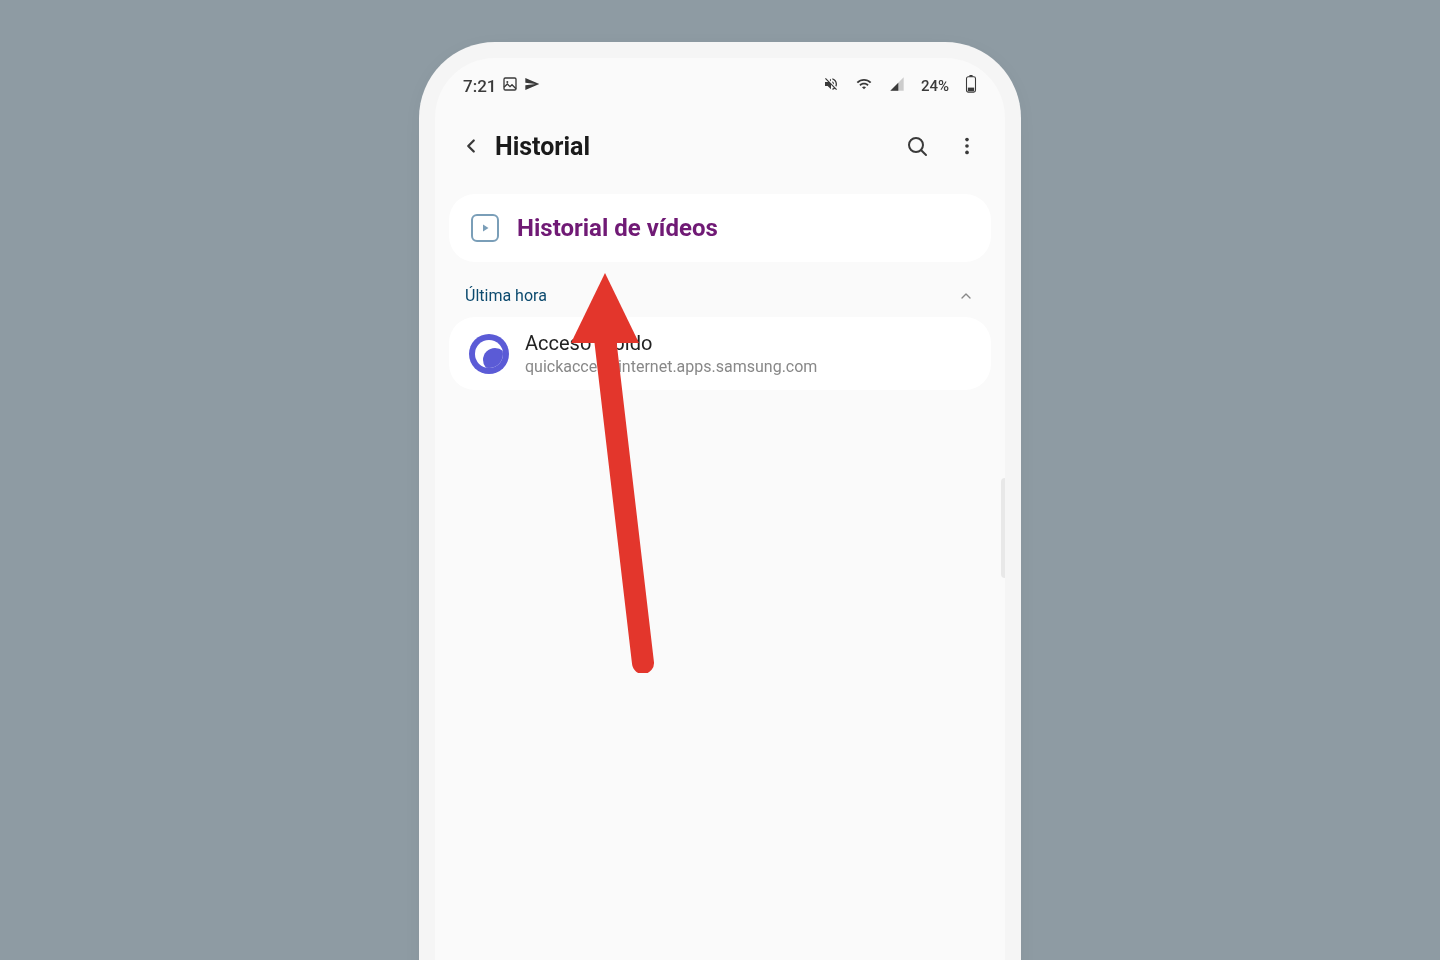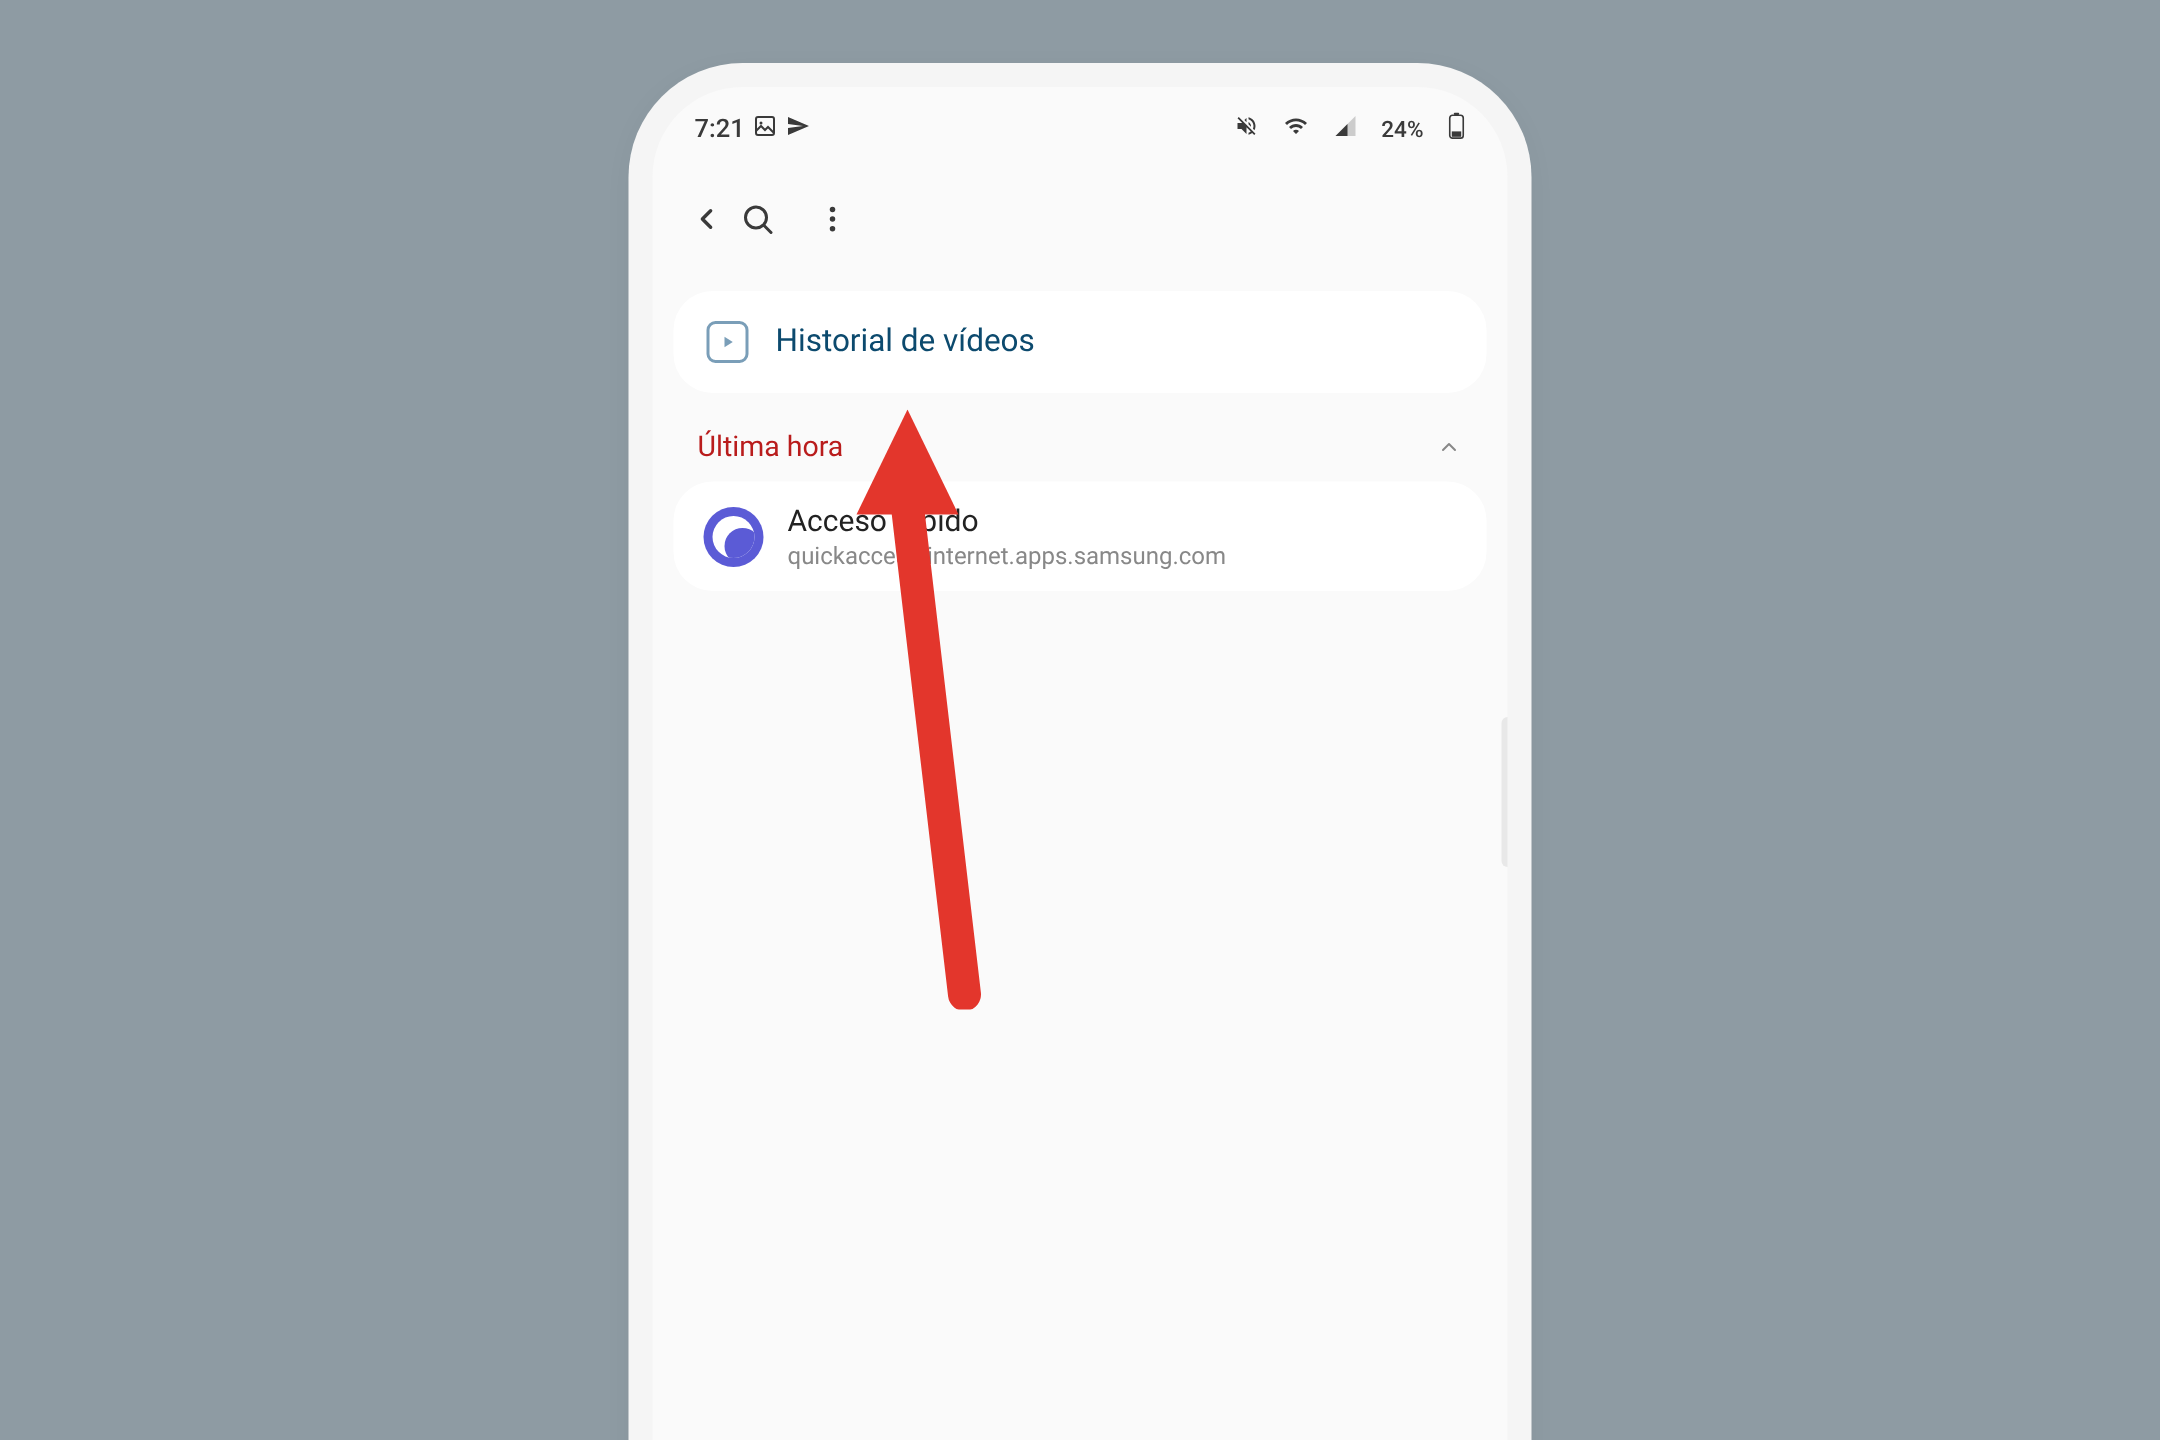--- a/index.html
+++ b/index.html
@@ -71,28 +71,28 @@
       gap: 18px;
     }
     .video-icon {
       width: 28px; height: 28px;
       border: 2px solid #7a9eb8;
       border-radius: 6px;
       display: flex; align-items: center; justify-content: center;
       color: #7a9eb8;
       flex-shrink: 0;
     }
-    .card-text { font-size: 21px; color: #0c4a6e; }
+    .card-text { font-size: 24px; color: #701a75; font-weight: bold; }
     .section-header {
       display: flex;
       justify-content: space-between;
       align-items: center;
       padding: 16px 30px 10px 30px;
-      color: #b91c1c;
-      font-size: 19px;
+      color: #0c4a6e;
+      font-size: 16px;
     }
     .chevron-up {
       width: 18px; height: 18px;
       display: flex; align-items: center; justify-content: center;
     }
     .history-card {
       background: #ffffff;
       margin: 2px 14px;
       border-radius: 26px;
       padding: 14px 20px;
@@ -190,20 +190,21 @@
       </span>
     </div>
   </div>
 
   <div class="app-bar">
     <div class="back-btn">
       <svg width="22" height="22" viewBox="0 0 24 24" fill="none" stroke="#3a3a3a" stroke-width="2.5" stroke-linecap="round" stroke-linejoin="round">
           <polyline points="15 18 9 12 15 6"></polyline>
         </svg>
     </div>
+    <div class="app-title">Historial</div>
     <div class="app-bar-actions">
       <div class="icon-btn">
         <svg width="24" height="24" viewBox="0 0 24 24" fill="none" stroke="#3a3a3a" stroke-width="2" stroke-linecap="round">
             <circle cx="11" cy="11" r="7"></circle>
             <line x1="21" y1="21" x2="16.2" y2="16.2"></line>
           </svg>
       </div>
       <div class="icon-btn">
         <svg width="22" height="22" viewBox="0 0 24 24" fill="#3a3a3a">
             <circle cx="12" cy="5" r="2"></circle>

